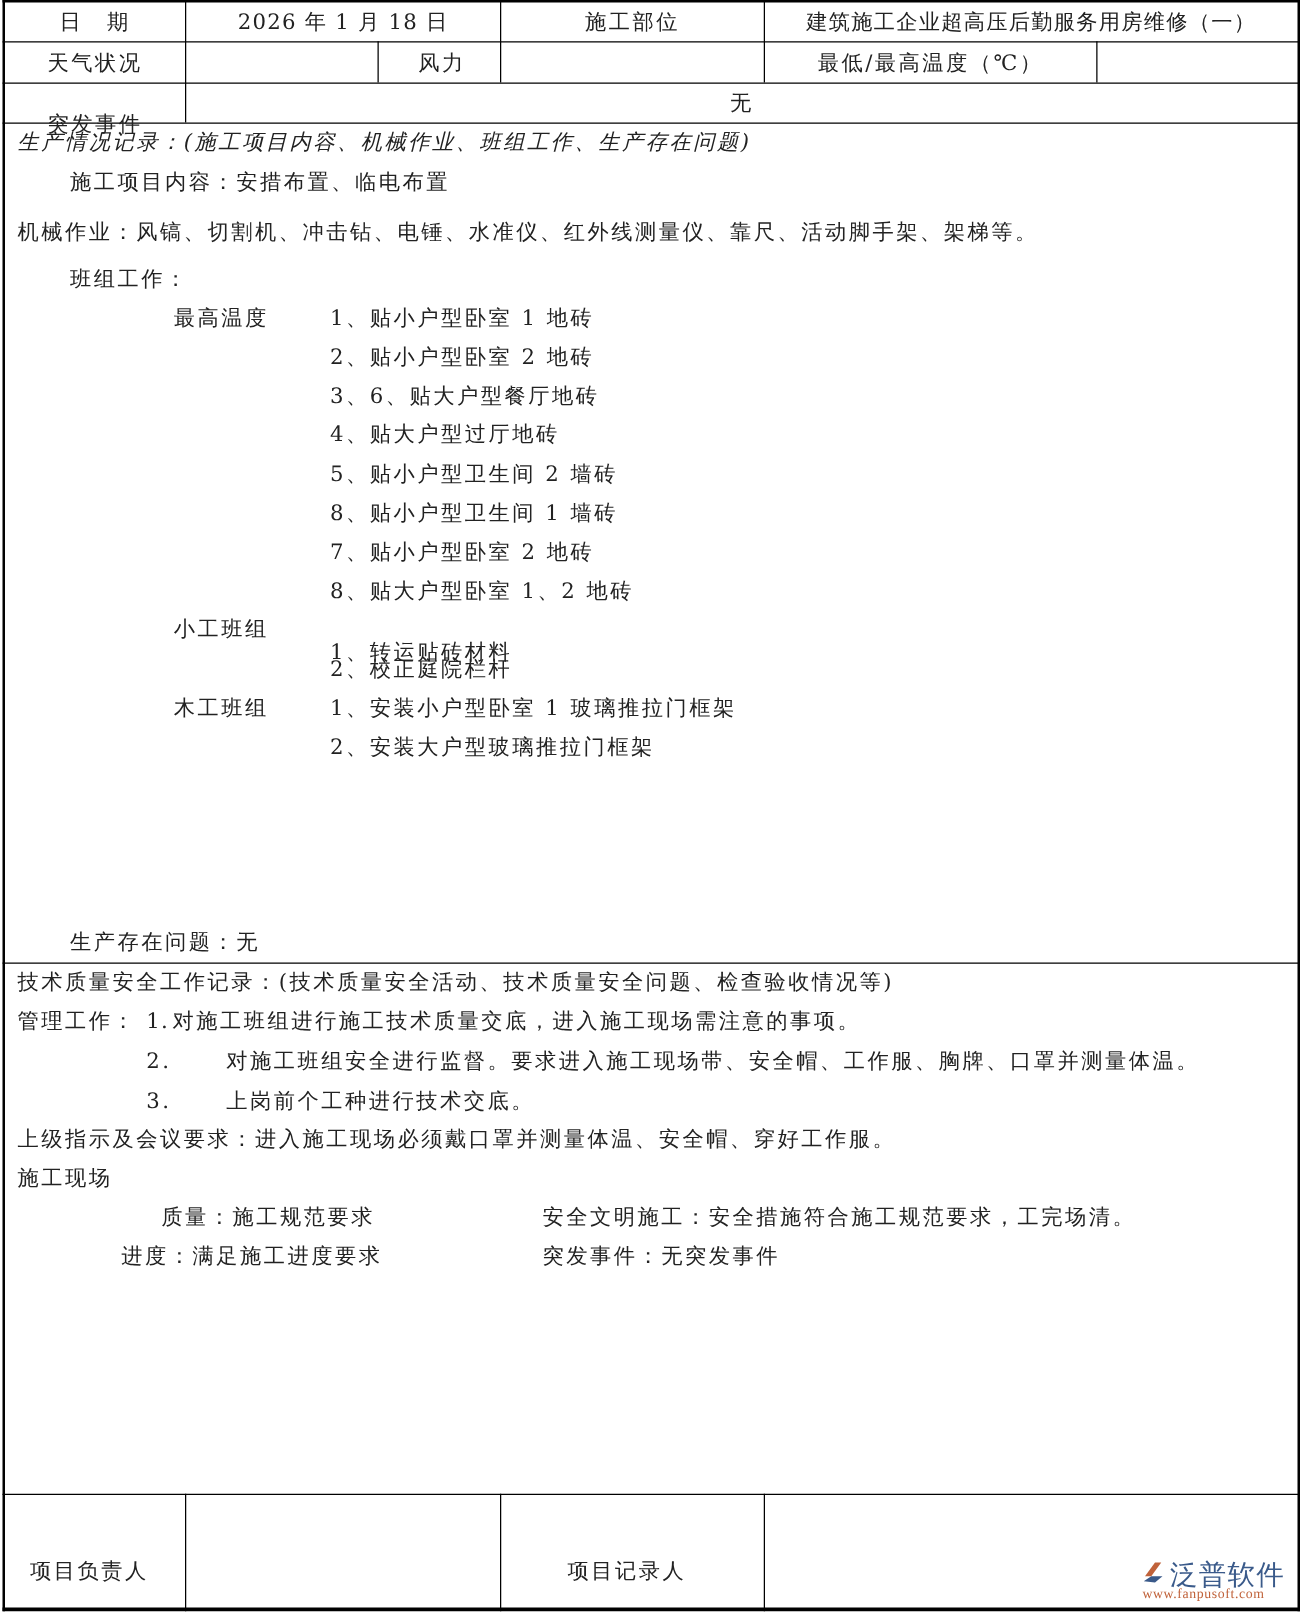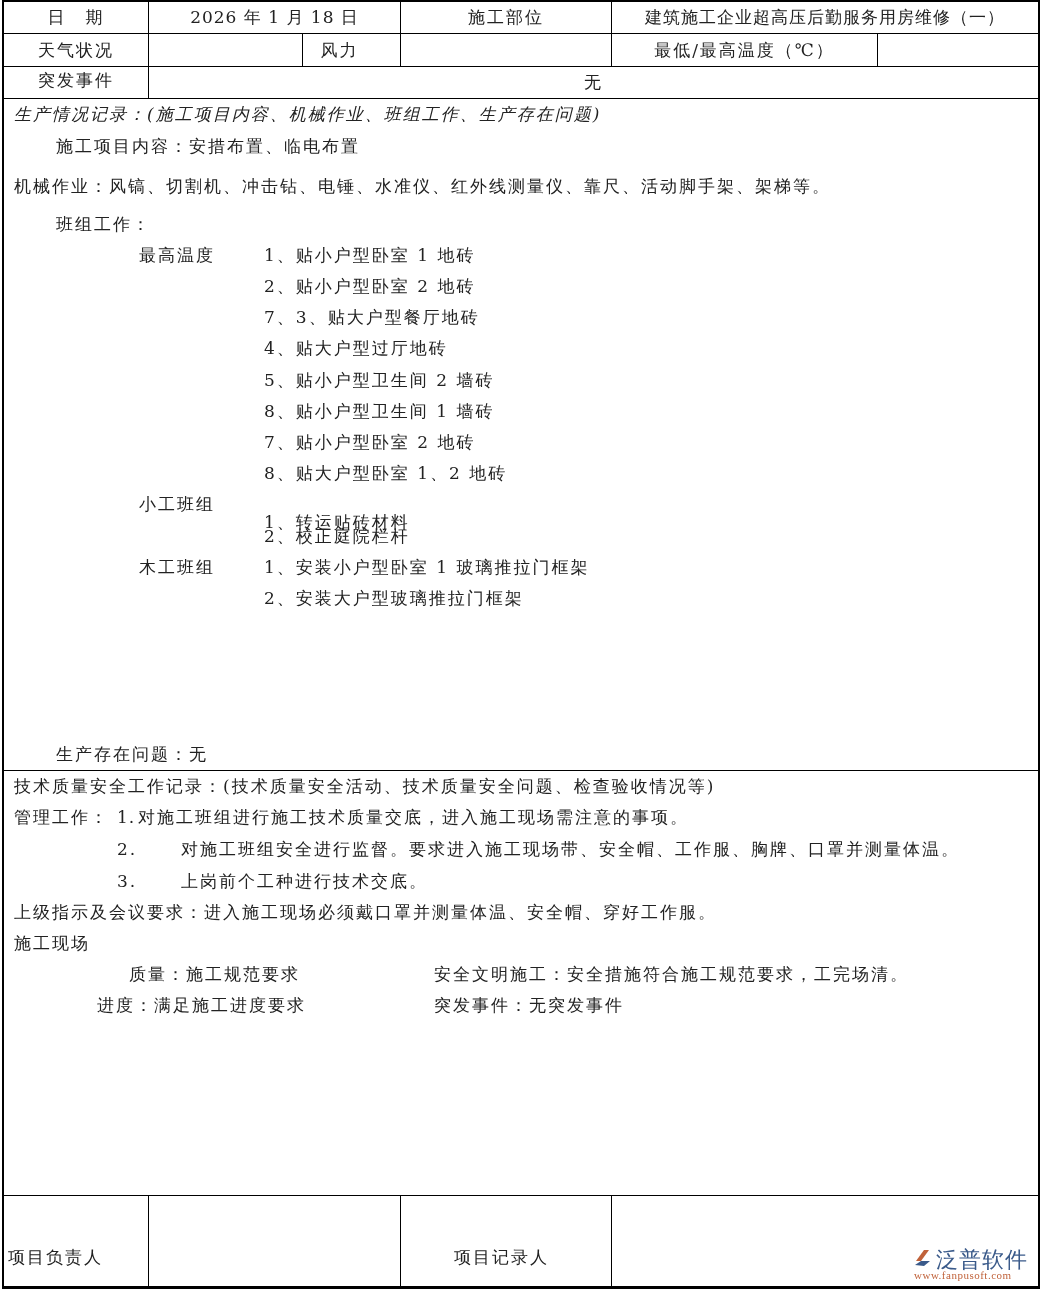--- a/index.html
+++ b/index.html
@@ -39,38 +39,38 @@
 <div class="vline" style="left:400px;top:1195px;height:94px;"></div>
 <div class="vline" style="left:611px;top:1195px;height:94px;"></div>
 
 <div class="cell" style="left:4px;top:1px;width:144px;height:32px;">日　期</div>
 <div class="cell" style="left:149px;top:1px;width:251px;height:32px;letter-spacing:1px;">2026 年 1 月 18 日</div>
 <div class="cell" style="left:401px;top:1px;width:210px;height:32px;">施工部位</div>
 <div class="cell" style="left:612px;top:1px;width:426px;height:32px;letter-spacing:1px;">建筑施工企业超高压后勤服务用房维修（一）</div>
 
 <div class="cell" style="left:4px;top:34px;width:144px;height:32px;">天气状况</div>
 <div class="cell" style="left:149px;top:34px;width:153px;height:32px;"></div>
-<div class="cell" style="left:291px;top:34px;width:97px;height:32px;">风力</div>
+<div class="cell" style="left:305px;top:34px;width:97px;height:32px;">风力</div>
 <div class="cell" style="left:401px;top:34px;width:210px;height:32px;"></div>
 <div class="cell" style="left:612px;top:34px;width:265px;height:32px;">最低/最高温度（℃）</div>
 <div class="cell" style="left:878px;top:34px;width:160px;height:32px;"></div>
 
-<div class="cell" style="left:4px;top:65px;width:144px;height:31px;text-align:right;">突发事件</div>
+<div class="cell" style="left:4px;top:84px;width:144px;height:31px;text-align:right;">突发事件</div>
 <div class="cell" style="left:149px;top:67px;width:889px;height:31px;">无</div>
 
 <div class="txt" style="left:14px;top:104px;font-style:italic;">生产情况记录：(施工项目内容、机械作业、班组工作、生产存在问题)</div>
 <div class="txt" style="left:56px;top:136px;">施工项目内容：安措布置、临电布置</div>
 <div class="txt" style="left:14px;top:176px;">机械作业：风镐、切割机、冲击钻、电锤、水准仪、红外线测量仪、靠尺、活动脚手架、架梯等。</div>
 <div class="txt" style="left:56px;top:214px;">班组工作：</div>
 
 <div>
   <div class="txt" style="left:139px;top:245px;">最高温度</div>
   <div class="txt" style="left:264px;top:245px;">1、贴小户型卧室 1 地砖</div>
   <div class="txt" style="left:264px;top:276px;">2、贴小户型卧室 2 地砖</div>
-  <div class="txt" style="left:264px;top:307px;">7、3、贴大户型餐厅地砖</div>
+  <div class="txt" style="left:264px;top:307px;">3、6、贴大户型餐厅地砖</div>
   <div class="txt" style="left:264px;top:338px;">4、贴大户型过厅地砖</div>
   <div class="txt" style="left:264px;top:370px;">5、贴小户型卫生间 2 墙砖</div>
   <div class="txt" style="left:264px;top:401px;">8、贴小户型卫生间 1 墙砖</div>
   <div class="txt" style="left:264px;top:432px;">7、贴小户型卧室 2 地砖</div>
   <div class="txt" style="left:264px;top:463px;">8、贴大户型卧室 1、2 地砖</div>
 
   <div class="txt" style="left:139px;top:494px;">小工班组</div>
   <div class="txt" style="left:264px;top:494px;margin-top:18px;">1、转运贴砖材料</div>
   <div class="txt" style="left:264px;top:526px;">2、校正庭院栏杆</div>
 
@@ -89,21 +89,21 @@
 <div class="txt" style="left:181px;top:839px;">对施工班组安全进行监督。要求进入施工现场带、安全帽、工作服、胸牌、口罩并测量体温。</div>
 <div class="txt" style="left:117px;top:871px;">3.</div>
 <div class="txt" style="left:181px;top:871px;">上岗前个工种进行技术交底。</div>
 <div class="txt" style="left:14px;top:902px;">上级指示及会议要求：进入施工现场必须戴口罩并测量体温、安全帽、穿好工作服。</div>
 <div class="txt" style="left:14px;top:933px;text-align:right;">施工现场</div>
 <div class="txt" style="left:97px;top:964px;margin-left:32px;">质量：施工规范要求</div>
 <div class="txt" style="left:434px;top:964px;">安全文明施工：安全措施符合施工规范要求，工完场清。</div>
 <div class="txt" style="left:97px;top:995px;">进度：满足施工进度要求</div>
 <div class="txt" style="left:434px;top:995px;">突发事件：无突发事件</div>
 
-<div class="txt" style="left:8px;top:1247px;">项目负责人</div>
+<div class="txt" style="left:24px;top:1247px;">项目负责人</div>
 <div class="cell" style="left:149px;top:1196px;width:251px;height:92px;"></div>
 <div class="txt" style="left:454px;top:1247px;">项目记录人</div>
 <div class="cell" style="left:612px;top:1196px;width:426px;height:92px;"></div>
 
 <div class="logo">
   <svg class="logo-mark" viewBox="0 0 22 22">
     <path d="M4 14 L12 3 L17 3 L9 14 Z" fill="#c0623a"></path>
     <path d="M3 18 L9 14 L18 14 L12 19 Z" fill="#3a5a8a"></path>
   </svg>
   <span class="logo-name">泛普软件</span>

